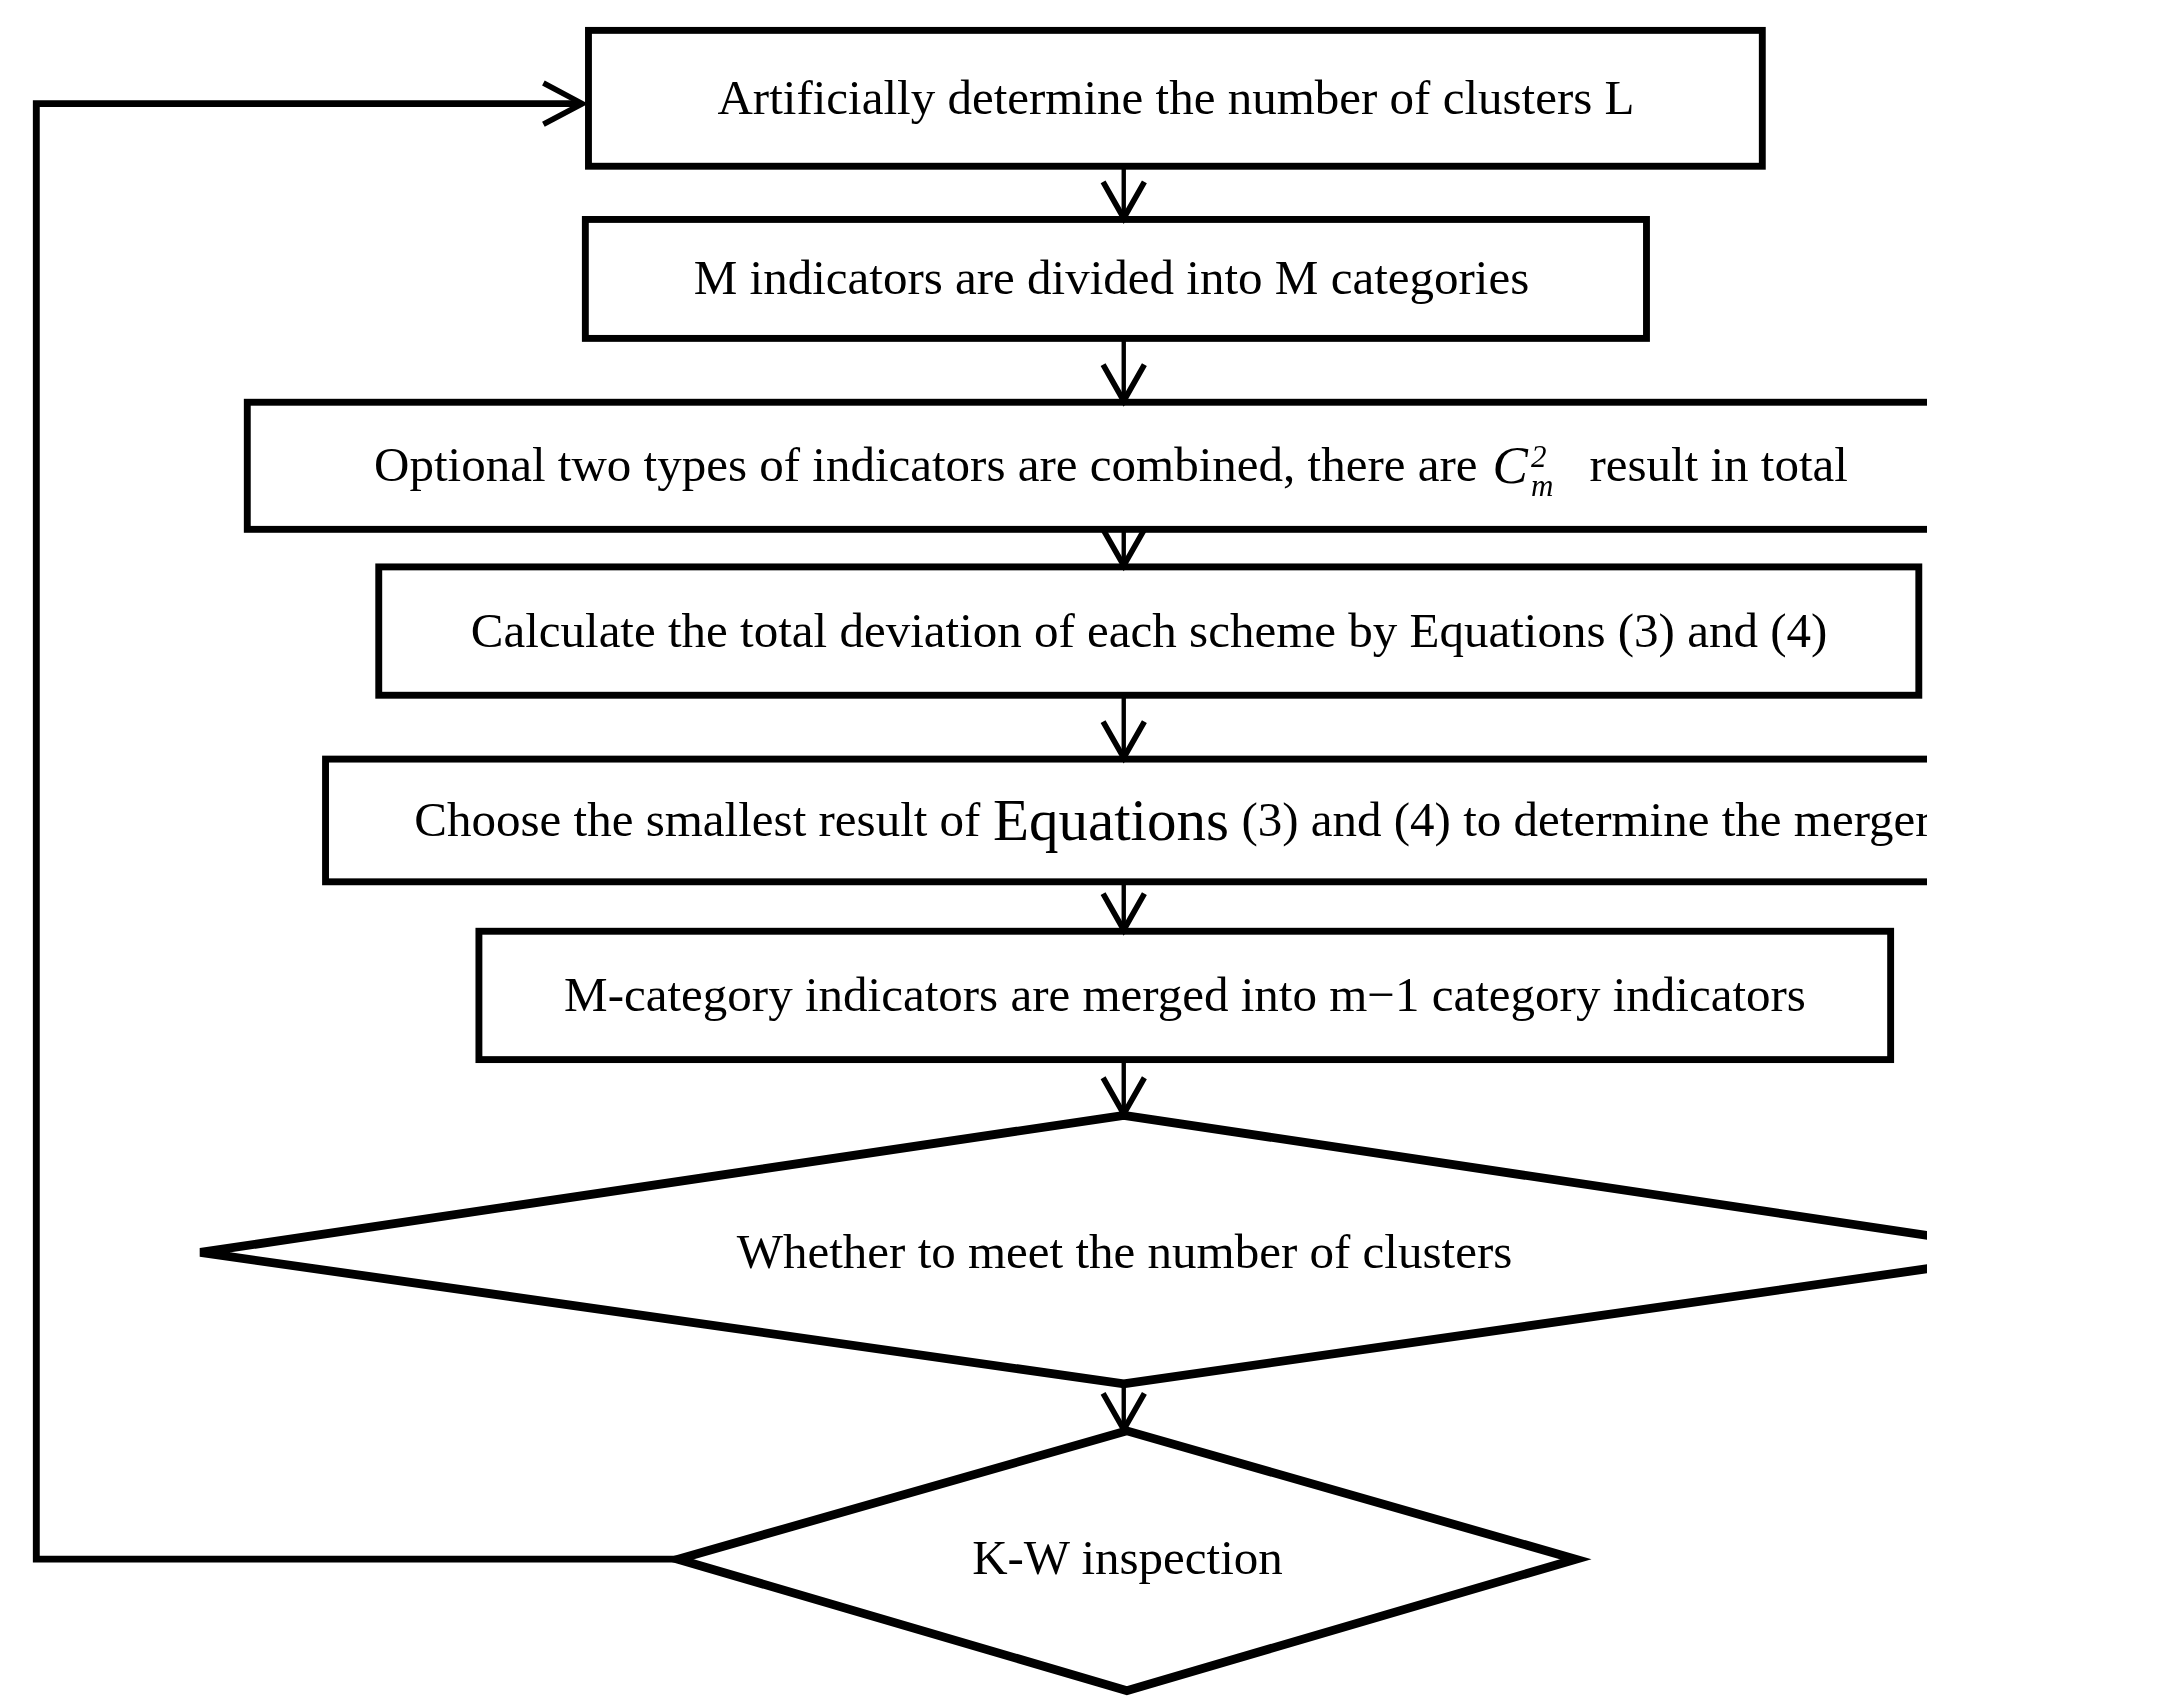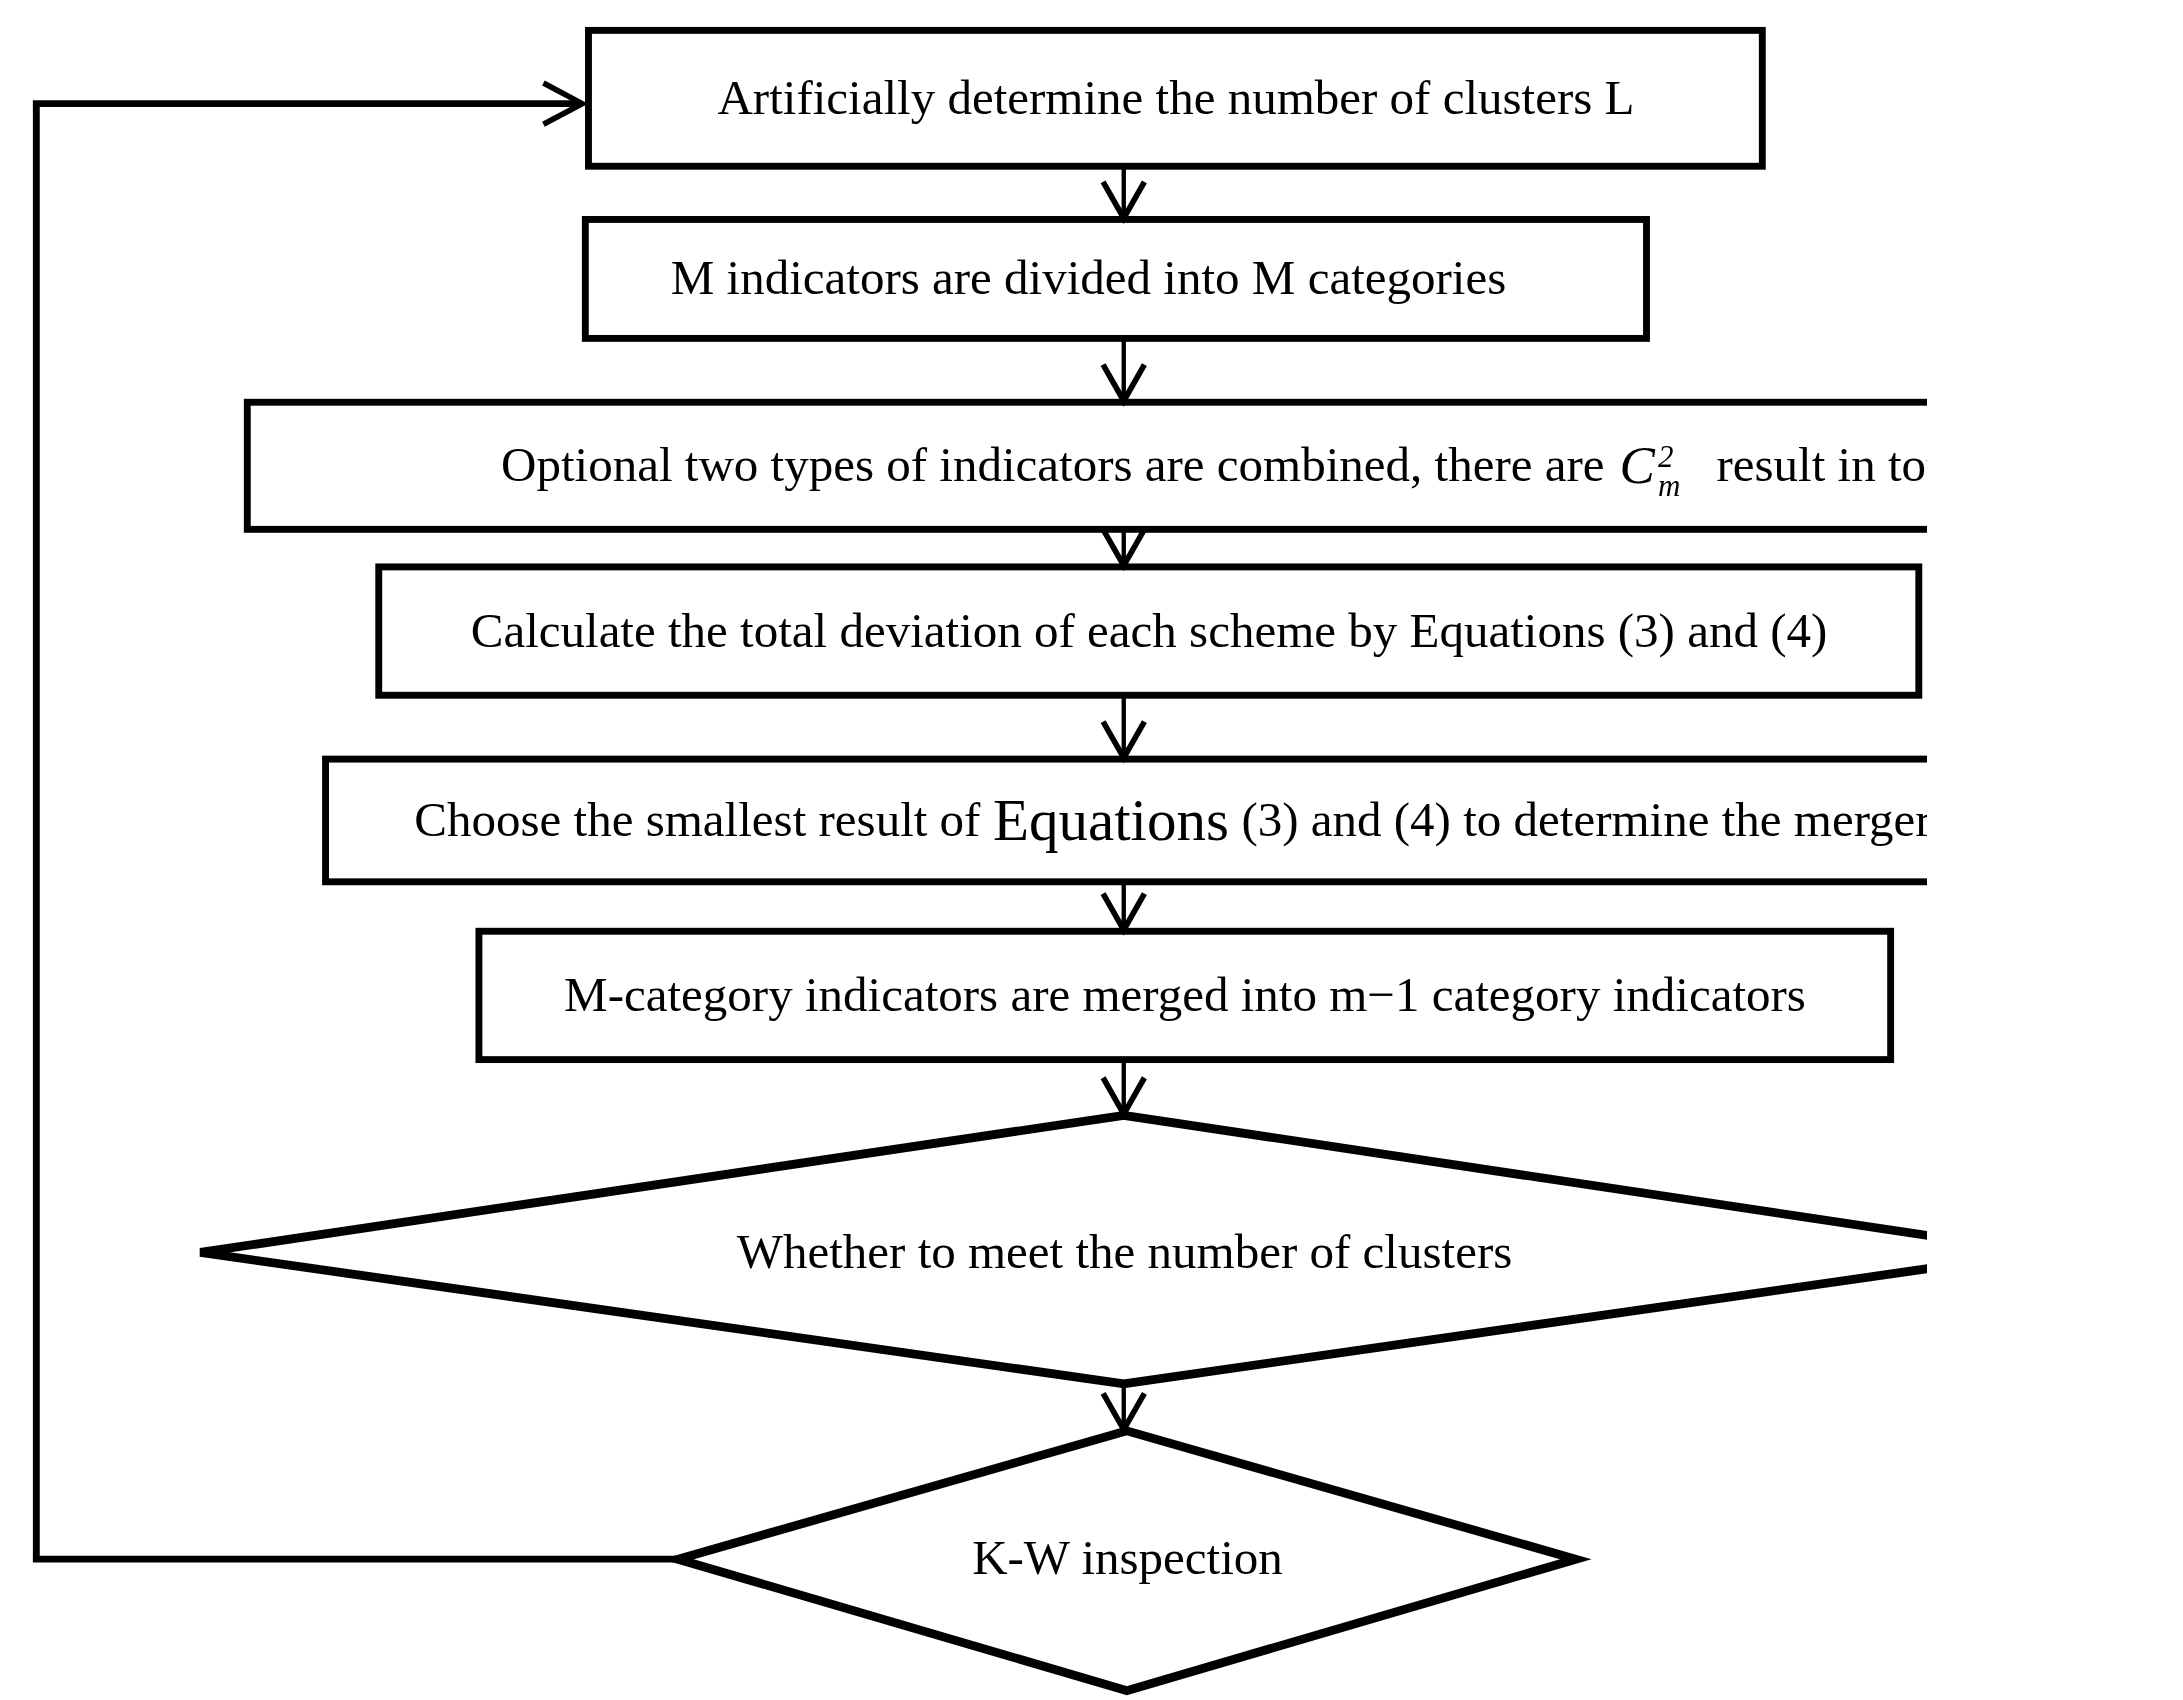--- a/index.html
+++ b/index.html
@@ -111,25 +111,25 @@
     <g>
       <polyline points="1083,2490 58,2490 58,165 925,165" stroke-width="11"></polyline>
       <polyline points="868,132 930,165 868,198" stroke-width="9"></polyline>
     </g>
   </svg>
 
   <div class="node-label" style="left:589px; top:30px; width:1174px; height:136px;">
     <span>Artificially determine the number of clusters L</span>
   </div>
 
-  <div class="node-label" style="left:558px; top:219px; width:1061px; height:119px;justify-content:center;">
+  <div class="node-label" style="left:581px; top:219px; width:1061px; height:119px;justify-content:center;">
     <span>M indicators are divided into M categories</span>
   </div>
 
-  <div class="node-label" style="left:247px; top:402px; width:1728px; height:127px;justify-content:flex-end;">
+  <div class="node-label" style="left:247px; top:402px; width:1728px; height:127px;">
     <span>Optional two types of indicators are combined, there are</span><span class="formula"><span class="f-base">C</span><span class="f-stack"><span>2</span><span>m</span></span></span><span>result in total</span>
   </div>
 
   <div class="node-label" style="left:379px; top:567px; width:1540px; height:128px;">
     <span>Calculate the total deviation of each scheme by Equations (3) and (4)</span>
   </div>
 
   <div class="node-label" style="left:326px; top:759px; width:1694px; height:123px;">
     <span>Choose the smallest result of</span><span class="emph" style="margin:0 12.5px;">Equations</span><span>(3) and (4) to determine the merger</span>
   </div>

